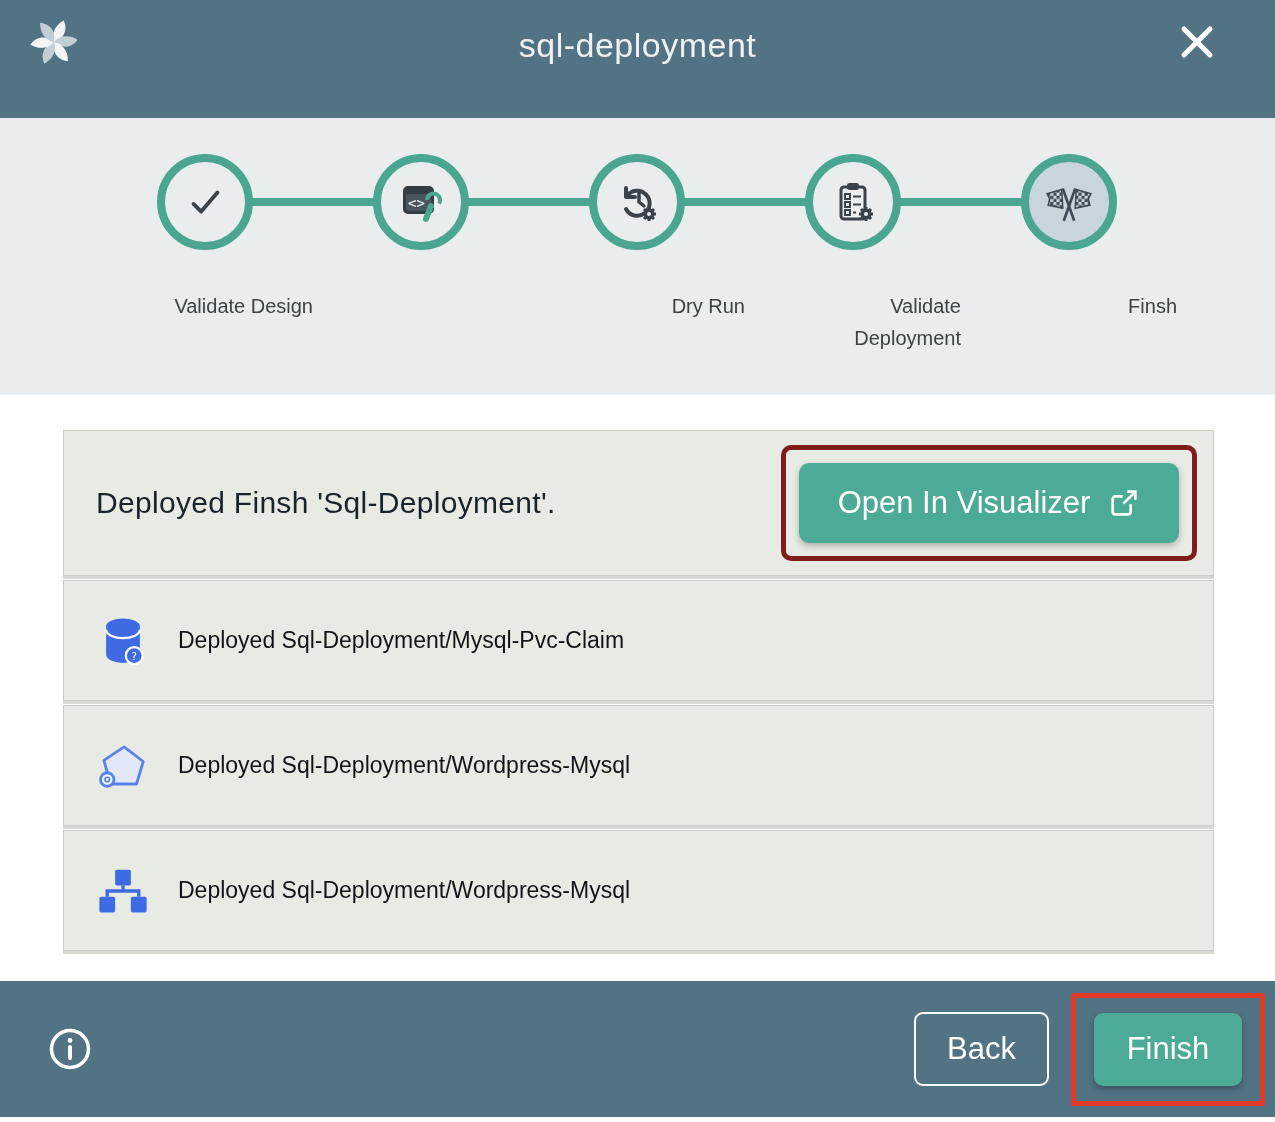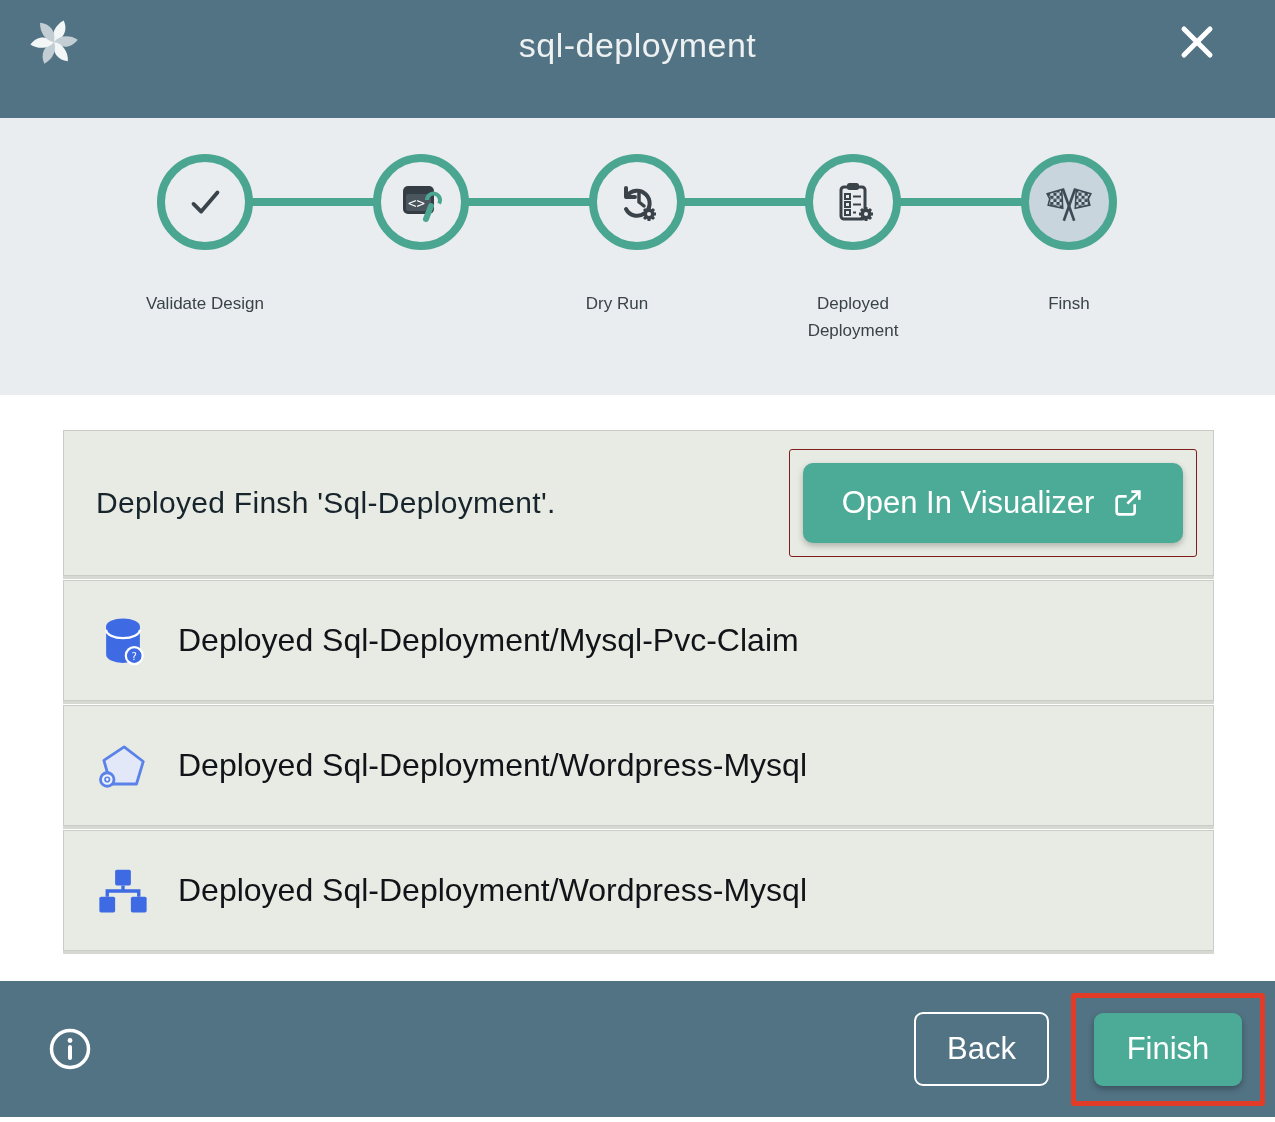--- a/index.html
+++ b/index.html
@@ -11,34 +11,34 @@
   .logo { position:absolute; left:28px; top:14px; width:52px; height:54px; }
   .title { color:#eef1f2; font-size:34px; letter-spacing:.5px; transform:translateY(-14px); }
   .close-btn { position:absolute; right:58px; top:22px; width:40px; height:40px; cursor:pointer; }
 
   
   .stepper { position:relative; height:277px; background:#e9edf0; flex:0 0 auto; }
   .connector { position:absolute; top:80px; left:205px; width:864px; height:8px; background:#4aa690; }
   .step-circle { position:absolute; top:36px; width:96px; height:96px; border:8px solid #4aa690; border-radius:50%;
                  background:#e9edf0; display:flex; align-items:center; justify-content:center; }
   .step-circle.active { background:#c8d5dc; }
-  .step-label { position:absolute; top:172px; width:216px; text-align:center; font-size:17px; line-height:1.6; color:#3a4347; }
+  .step-label { position:absolute; top:172px; width:216px; text-align:right; font-size:20px; line-height:1.6; color:#3a4347; }
   .step-label span { display:inline-block; max-width:155px; }
 
   
   .content { flex:1 1 auto; background:#ffffff; padding:35px 0 0 63px; }
   .row { width:1151px; background:#e8ebe3; border:1px solid #c9cdc6; box-shadow:0 3px 0 0 #d6d9d2; margin-bottom:4px;
          display:flex; align-items:center; }
   .row.summary { height:146px; justify-content:space-between; padding:0 16px 0 32px; }
   .row.result { height:121px; padding-left:32px; }
   .summary-text { font-size:30px; font-weight:300; color:#17242c; letter-spacing:.3px; }
   .row-icon { width:54px; height:54px; flex:0 0 auto; }
-  .row-text { font-size:32px; color:#101418; margin-left:28px; }
-
-  .highlight { border:1px solid #7f1d1d; border-radius:3px; padding:13px; background:transparent; }
+  .row-text { font-size:23px; color:#101418; margin-left:28px; }
+
+  .highlight { border:5px solid #7f1d1d; border-radius:10px; padding:13px; background:transparent; }
   .viz-btn { display:flex; align-items:center; justify-content:center; gap:18px; width:380px; height:80px;
              background:#4cab96; border:none; border-radius:10px; color:#ffffff; font-size:31px;
              font-family:"Liberation Sans", sans-serif; cursor:pointer; box-shadow:0 3px 6px rgba(0,0,0,.25); }
 
   
   .footer { height:136px; background:#527384; flex:0 0 auto; display:flex; align-items:center; padding:0 10px 0 48px;gap:40px; }
   .info-icon { width:44px; height:44px; cursor:pointer; }
   .footer-right { margin-left:auto; display:flex; align-items:center; gap:22px; }
   .back-btn { width:135px; height:74px; background:transparent; border:2px solid #ffffff; border-radius:9px;
               color:#ffffff; font-size:31px; font-family:"Liberation Sans", sans-serif; cursor:pointer; }
@@ -142,22 +142,22 @@
           </pattern>
         </defs>
         <line x1="18" y1="11" x2="29" y2="42" stroke="#3d4a55" stroke-width="2.5"></line>
         <line x1="30" y1="11" x2="19" y2="42" stroke="#3d4a55" stroke-width="2.5"></line>
         <path d="M17 12 L3 16 l2.5 5 -1.5 6 14 3 z" fill="url(#chk)" stroke="#3d4a55" stroke-width="1.5"></path>
         <path d="M31 12 L45 16 l-2.5 5 1.5 6 -14 3 z" fill="url(#chk)" stroke="#3d4a55" stroke-width="1.5"></path>
       </svg>
     </div>
 
     <div class="step-label" style="left:97px"><span>Validate Design</span></div>
-    <div class="step-label" style="left:509px"><span>Dry Run</span></div>
-    <div class="step-label" style="left:745px"><span>Deployed Deployment</span></div>
+    <div class="step-label" style="left:529px"><span>Dry Run</span></div>
+    <div class="step-label" style="left:745px"><span>Validate Deployment</span></div>
     <div class="step-label" style="left:961px"><span>Finsh</span></div>
   </div>
 
   <div class="content">
 
     <div class="row summary">
       <span class="summary-text">Deployed Finsh 'Sql-Deployment'.</span>
       <div class="highlight">
         <button class="viz-btn">
           <span>Open In Visualizer</span>

